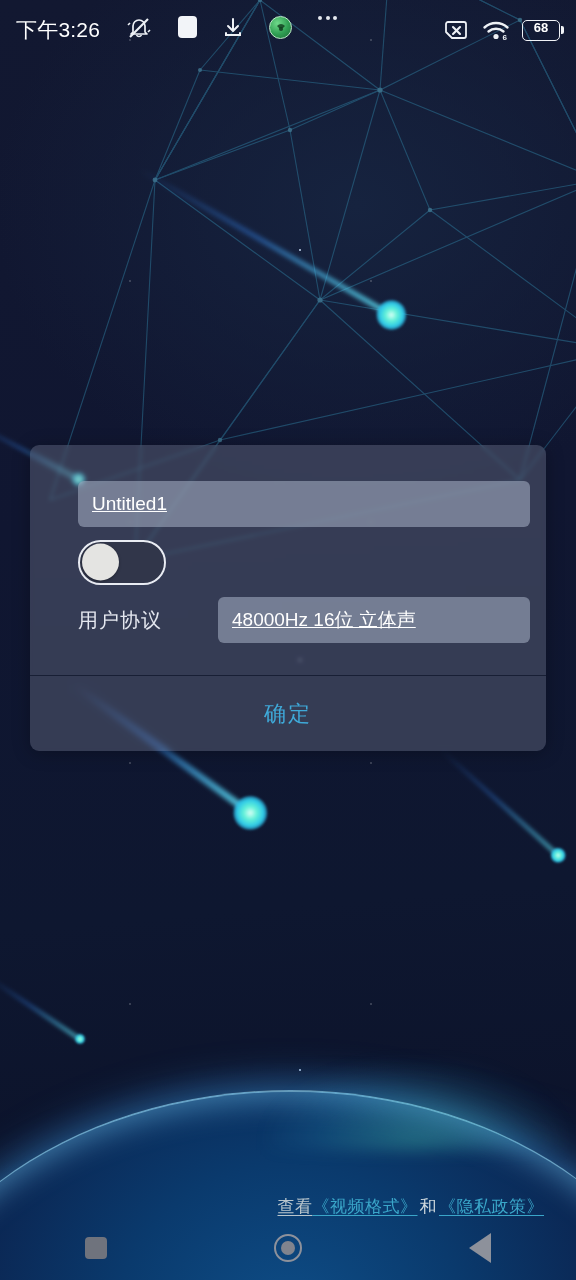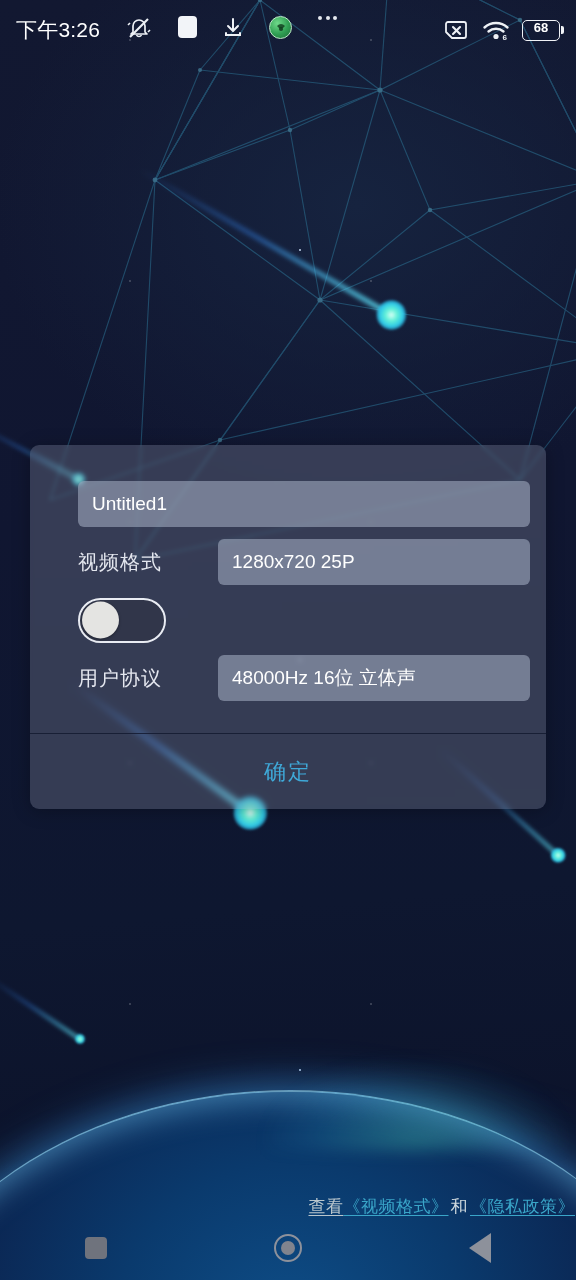--- a/index.html
+++ b/index.html
@@ -178,21 +178,21 @@
     white-space: nowrap;
   }
   .form-value {
     flex: 1;
     height: 46px;
     background: rgba(160,170,190,.60);
     border-radius: 6px;
     display: flex; align-items: center;
     padding: 0 14px;
     font-size: 19px; color: #ffffff;
-    white-space: nowrap; overflow: hidden;
+    white-space: nowrap; overflow: hidden; text-decoration: underline;
   }
 
   .row-toggle { justify-content: space-between; }
   #portrait-toggle {
     width: 88px; height: 45px;
     border-radius: 99px;
     background: #31364a;
     border: 2px solid #e9ecf3;
     position: relative;
     flex: 0 0 auto;
@@ -218,21 +218,21 @@
     letter-spacing: 2px;
     cursor: pointer;
     user-select: none;
   }
   #cancel-button { color: #f2f4f8; border-right: 1.5px solid rgba(20,26,48,.85); }
   #confirm-button { color: #3fa9d8; }
 
   
   #legal-links {
     position: absolute;
-    right: 1px; bottom: 62px;
+    right: 32px; bottom: 62px;
     z-index: 25;
     font-size: 17px;
     letter-spacing: .5px;
     white-space: nowrap;
     display: flex; align-items: center; margin-top: 36px;
   }
   #legal-prefix { color: #b9c6cd; text-decoration: underline; text-underline-offset: 3px; }
   .legal-link { color: #3aa6c9; text-decoration: underline; text-underline-offset: 3px; cursor: pointer; }
   #legal-and { color: #cfd9de; margin: 0 2px; }
 
@@ -412,24 +412,20 @@
   </div>
 
   <div id="dialog">
 
     <div id="dialog-body">
 
       <div class="form-row">
         <span class="form-value">Untitled1</span>
       </div>
 
-      <div class="form-row">
-        <span class="form-label">视频格式</span>
-        <span class="form-value">1280x720 25P</span>
-      </div>
 
       <div class="form-row row-toggle">
         <span id="portrait-toggle">
           <span class="knob"></span>
         </span>
       </div>
 
       <div class="form-row">
         <span class="form-label">用户协议</span>
         <span class="form-value">48000Hz 16位 立体声</span>

